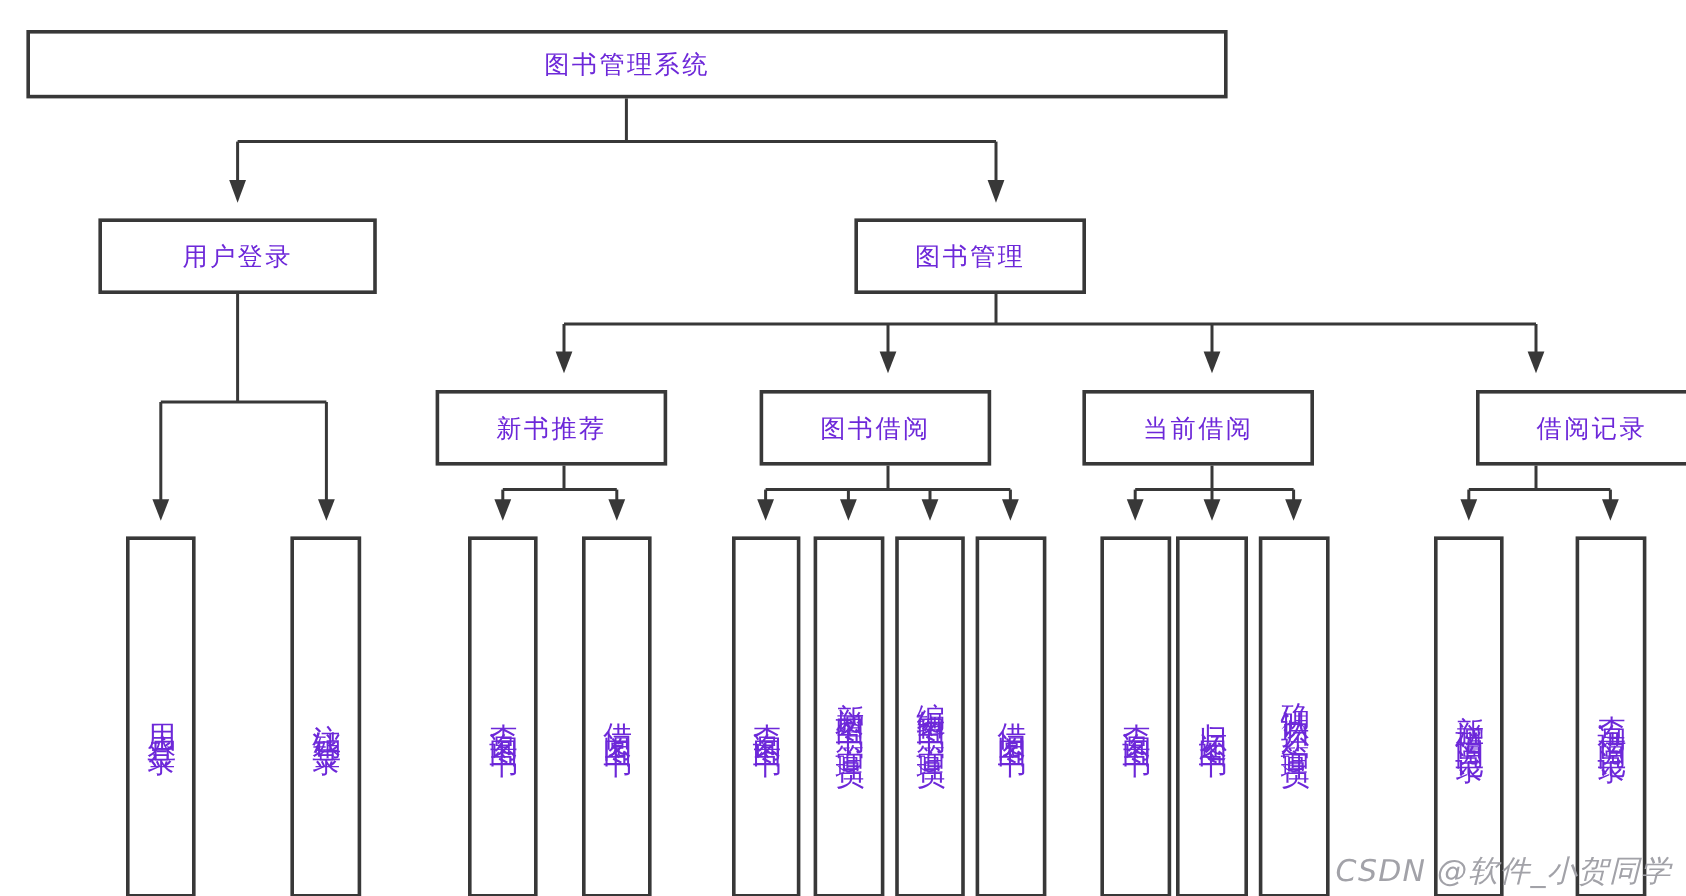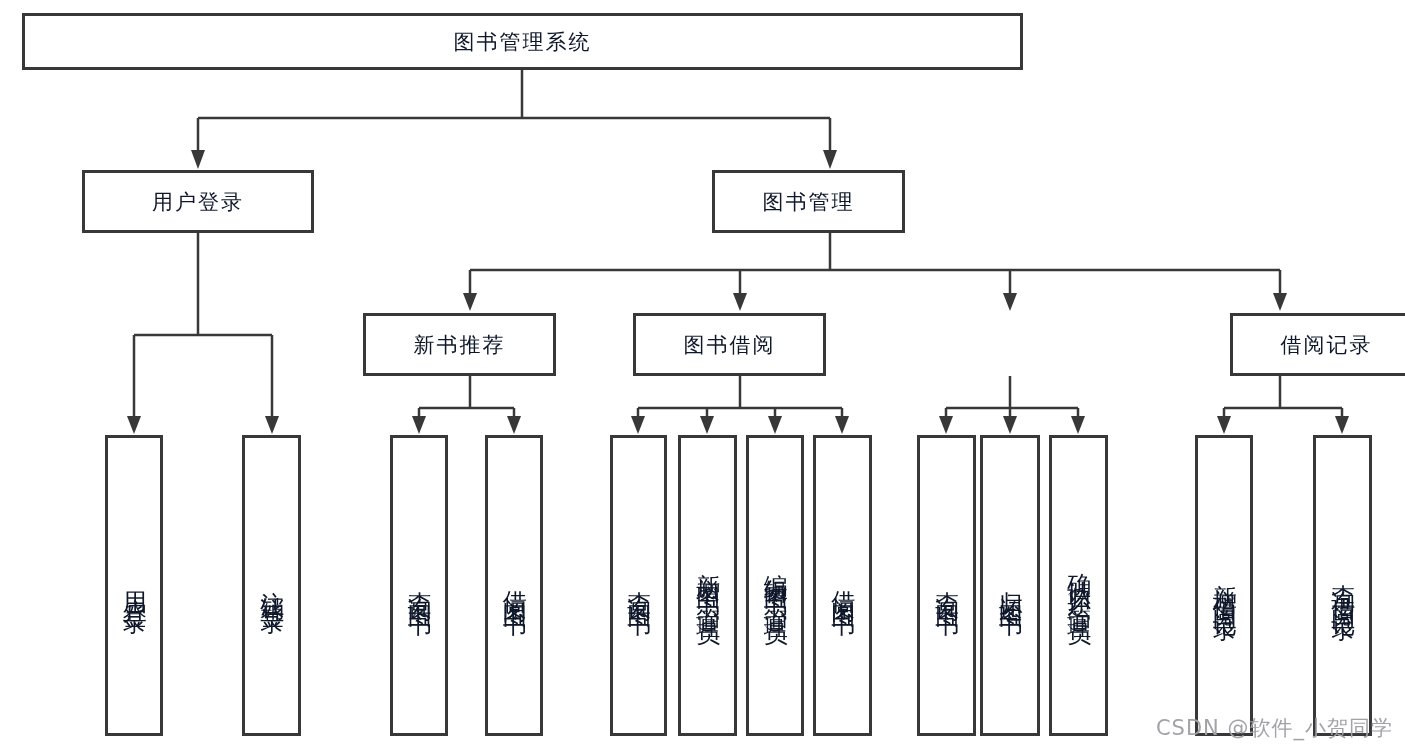--- a/index.html
+++ b/index.html
@@ -31,21 +31,22 @@
     stroke: none;
   }
   .box {
     position: absolute;
     box-sizing: border-box;
     border: 3px solid #383838;
     background: #ffffff;
     display: flex;
     align-items: center;
     justify-content: center;
-    color: #0f172a;
+    color: #6d28d9;
+    margin-top: 12px;
   }
   .h-box {
     font-size: 21px;
     letter-spacing: 2px;
     white-space: nowrap;
   }
   .root-box   { left: 22px;   top: 13px;  width: 1001px; height: 57px; }
   .l1-a       { left: 82px;   top: 170px; width: 232px;  height: 63px; }
   .l1-b       { left: 712px;  top: 170px; width: 193px;  height: 63px; }
   .l2         { top: 313px; height: 63px; width: 193px; }
@@ -74,25 +75,26 @@
   .lf8  { left: 813px;  width: 59px; }
   .lf9  { left: 917px;  width: 59px; }
   .lf10 { left: 980px;  width: 60px; }
   .lf11 { left: 1049px; width: 59px; }
   .lf12 { left: 1195px; width: 58px; }
   .lf13 { left: 1313px; width: 59px; }
   .watermark {
     position: absolute;
     right: 12px;
     bottom: 5px;
-    font-size: 21px;
+    font-size: 25px;
     letter-spacing: 1px;
     color: #a2a2a8;
     z-index: 5;
     white-space: nowrap;
+    font-style: italic;
   }
 </style>
 </head>
 <body>
 
 <div class="canvas">
 
   <svg class="connectors" viewBox="0 0 1405 747" xmlns="http://www.w3.org/2000/svg">
 
     <g>
@@ -179,20 +181,23 @@
   <div class="box h-box l1-b">
     <span>图书管理</span>
   </div>
 
   <div class="box h-box l2 l2-a">
     <span>新书推荐</span>
   </div>
   <div class="box h-box l2 l2-b">
     <span>图书借阅</span>
   </div>
+  <div class="box h-box l2 l2-c">
+    <span>当前借阅</span>
+  </div>
   <div class="box h-box l2 l2-d">
     <span>借阅记录</span>
   </div>
 
   <div class="box leaf lf1">
     <span>用户登录</span>
   </div>
   <div class="box leaf lf2">
     <span>注销登录</span>
   </div>

